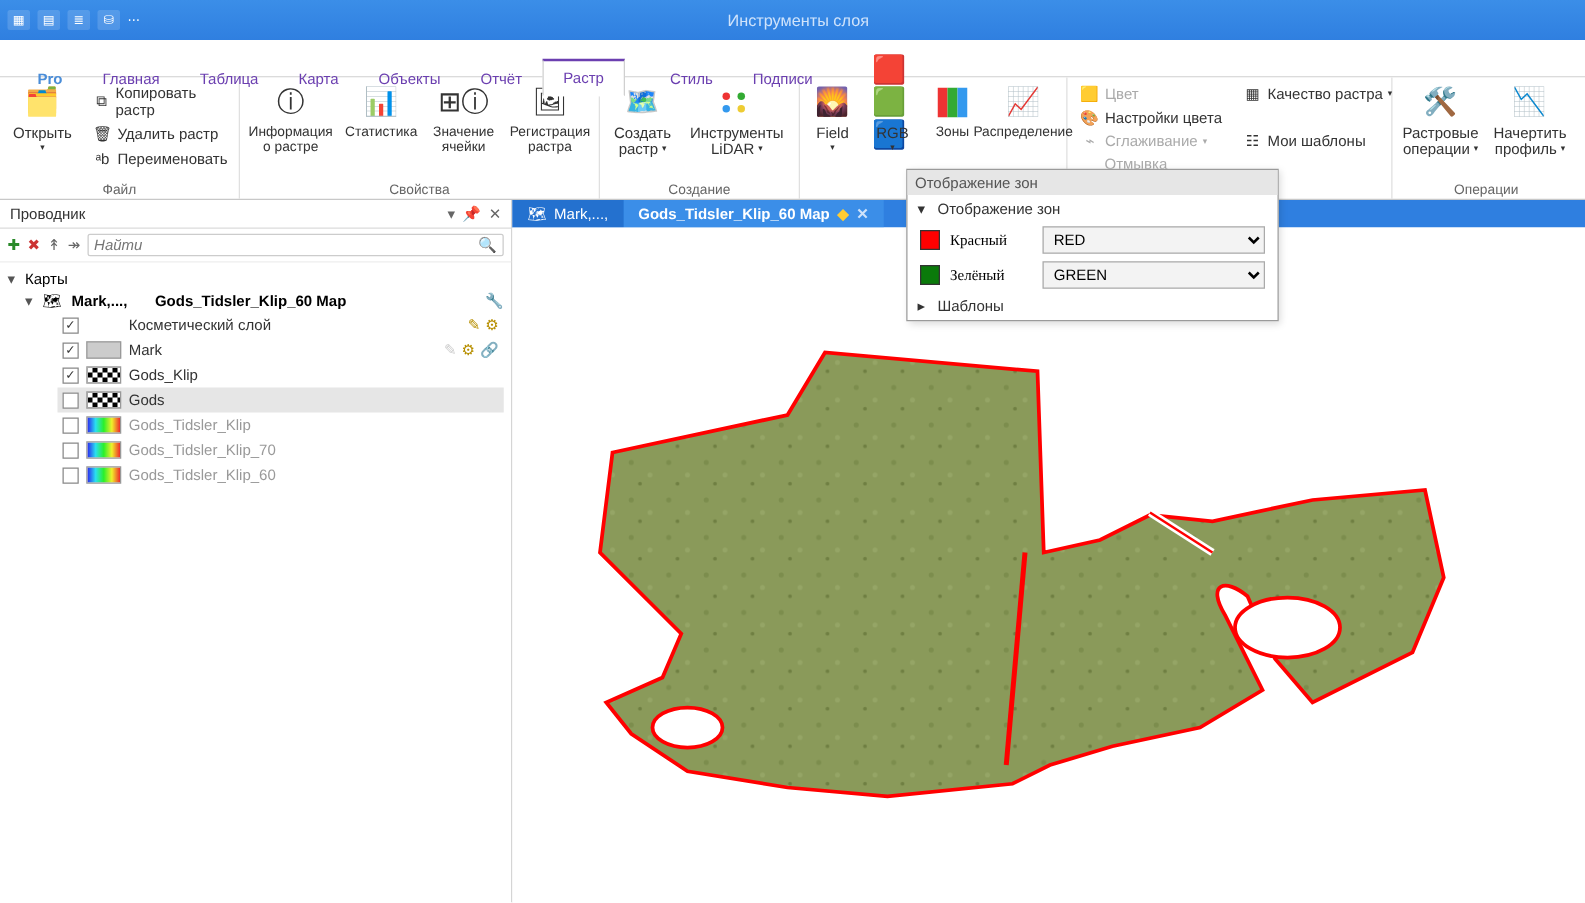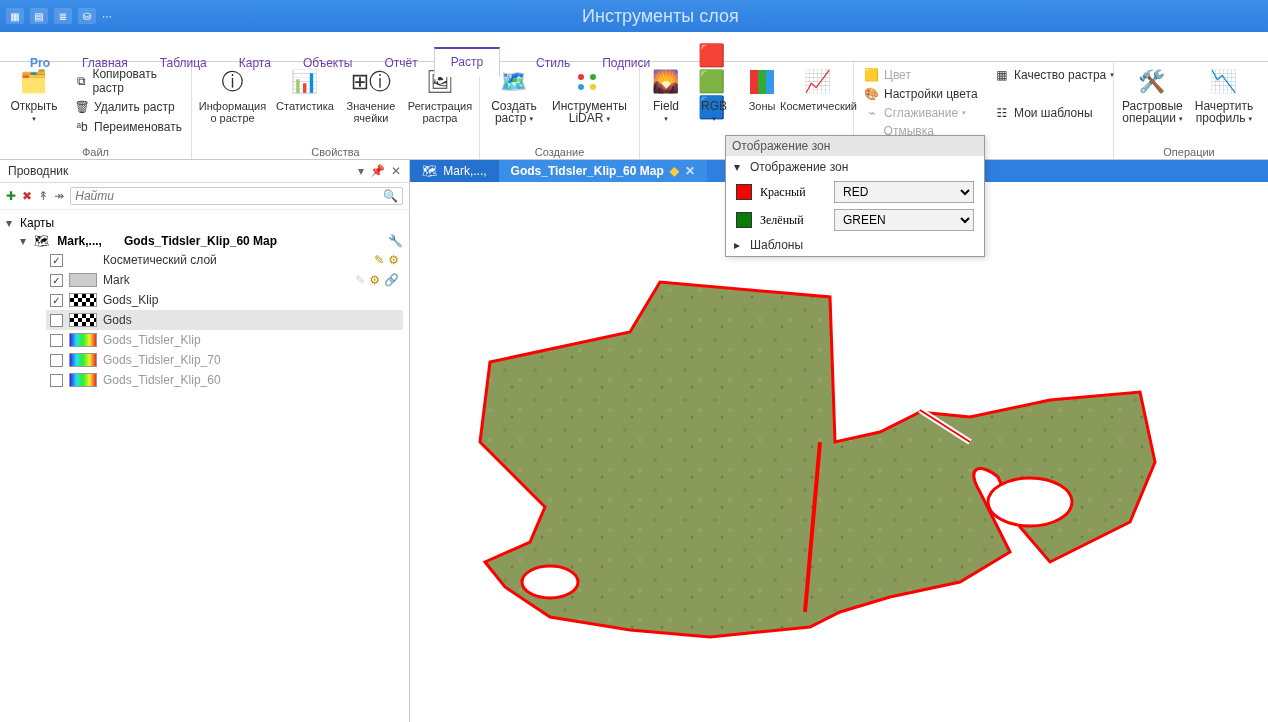--- a/index.html
+++ b/index.html
@@ -2,21 +2,21 @@
 <html><head>
 <meta charset="utf-8">
 <style>
 * { box-sizing: border-box; margin: 0; padding: 0; font-family: "Segoe UI", Tahoma, sans-serif; font-size: 12px; }
 body { width: 1268px; height: 722px; background: #fff; overflow: hidden; position: relative; }
 
 
 .titlebar { height: 32px; background: linear-gradient(#3b8ee8,#2f7fe0); display: flex; align-items: center; padding-left: 6px; color: #fff; }
 .titlebar .qicons { display: flex; gap: 6px; align-items: center; }
 .qicon { width: 18px; height: 16px; background: rgba(255,255,255,.15); border-radius: 2px; display:flex;align-items:center;justify-content:center;font-size:10px;color:#fff; }
-.titlebar .ctx { margin-left: 470px; font-size: 18px; color: #cfe3fb; }
+.titlebar .ctx { margin-left: 470px; font-size: 13px; color: #cfe3fb; }
 
 
 .tabs { height: 30px; background: #fff; border-bottom: 1px solid #d0d0d0; display:flex; align-items:flex-end; padding-left: 14px; gap: 0; }
 .tab { padding: 6px 16px 7px; color: #6b3fb0; cursor: pointer; position: relative; top:16px;}
 .tab.pro { color: #4a8dd8; font-weight: 600; }
 .tab.active { border: 1px solid #d0d0d0; border-bottom: 1px solid #fff; background: #fff; border-top: 2px solid #6b3fb0; color: #6b3fb0; }
 
 
 .ribbon { height: 98px; background: #fff; border-bottom: 1px solid #c8c8c8; display:flex; }
 .group { border-right: 1px solid #e0e0e0; display:flex; flex-direction:column; justify-content:space-between; padding: 4px 8px 1px; }
@@ -60,21 +60,21 @@
 .tabbar { height:22px; background: #2f7fe0; display:flex; align-items:center;}
 .tabbar .mtab { padding:0 12px; height:100%; display:flex; align-items:center; color:#fff; gap:6px;}
 .tabbar .mtab.first { background:#2471cf;}
 .tabbar .mtab.sel { background:#3b8ee8; font-weight:600;}
 .tabbar .mtab .dot { color:#ffcc33;}
 .tabbar .mtab .x { color:#cfe3fb;}
 .canvas { position:absolute; left:0; right:0; top:22px; bottom:0; background:#fff;}
 .canvas svg { width:100%; height:100%; }
 
 
-.popup { position:absolute; left:725px; top:135px; width:260px; background:#fff; border:1px solid #9a9a9a; box-shadow: 2px 2px 6px rgba(0,0,0,.15);}
+.popup { position:absolute; left:725px; top:135px; width:298px; background:#fff; border:1px solid #9a9a9a; box-shadow: 2px 2px 6px rgba(0,0,0,.15);}
 .popup .phdr { background:#e6e6e6; padding:3px 6px; color:#555;}
 .popup .psec { padding:4px 8px; display:flex; align-items:center; gap:6px; color:#333;}
 .popup .psec .tri { width:10px;}
 .popup .prow { display:flex; align-items:center; gap:8px; padding:3px 10px;}
 .popup .cclr { width:16px; height:16px; border:1px solid #333;}
 .popup .plabel { width:66px;font-family:Liberation Serif, serif;}
 .popup select { flex:1; height:22px; border:1px solid #aaa; background:#f3f3f3; padding-left:4px;}
 </style>
 </head>
 <body>
@@ -191,21 +191,21 @@
             <svg width="24" height="24">
               <rect width="8" height="24" fill="#e33"></rect>
               <rect x="8" width="8" height="24" fill="#3a3"></rect>
               <rect x="16" width="8" height="24" fill="#39e"></rect>
             </svg>
           </div>
           <div class="lbl">Зоны</div>
         </div>
       <div class="rbtn">
           <div class="ic">📈</div>
-          <div class="lbl">Косметический</div>
+          <div class="lbl">Распределение</div>
         </div>
     </div>
     <div class="group-label">&nbsp;</div>
   </div>
 
   <div class="group" style="width:260px">
     <div class="gbody" style="flex-direction:column;gap:1px;width:124px">
       <div class="sbtn disabled">
           <span class="sic">🟨</span>
           <span>Цвет</span>

